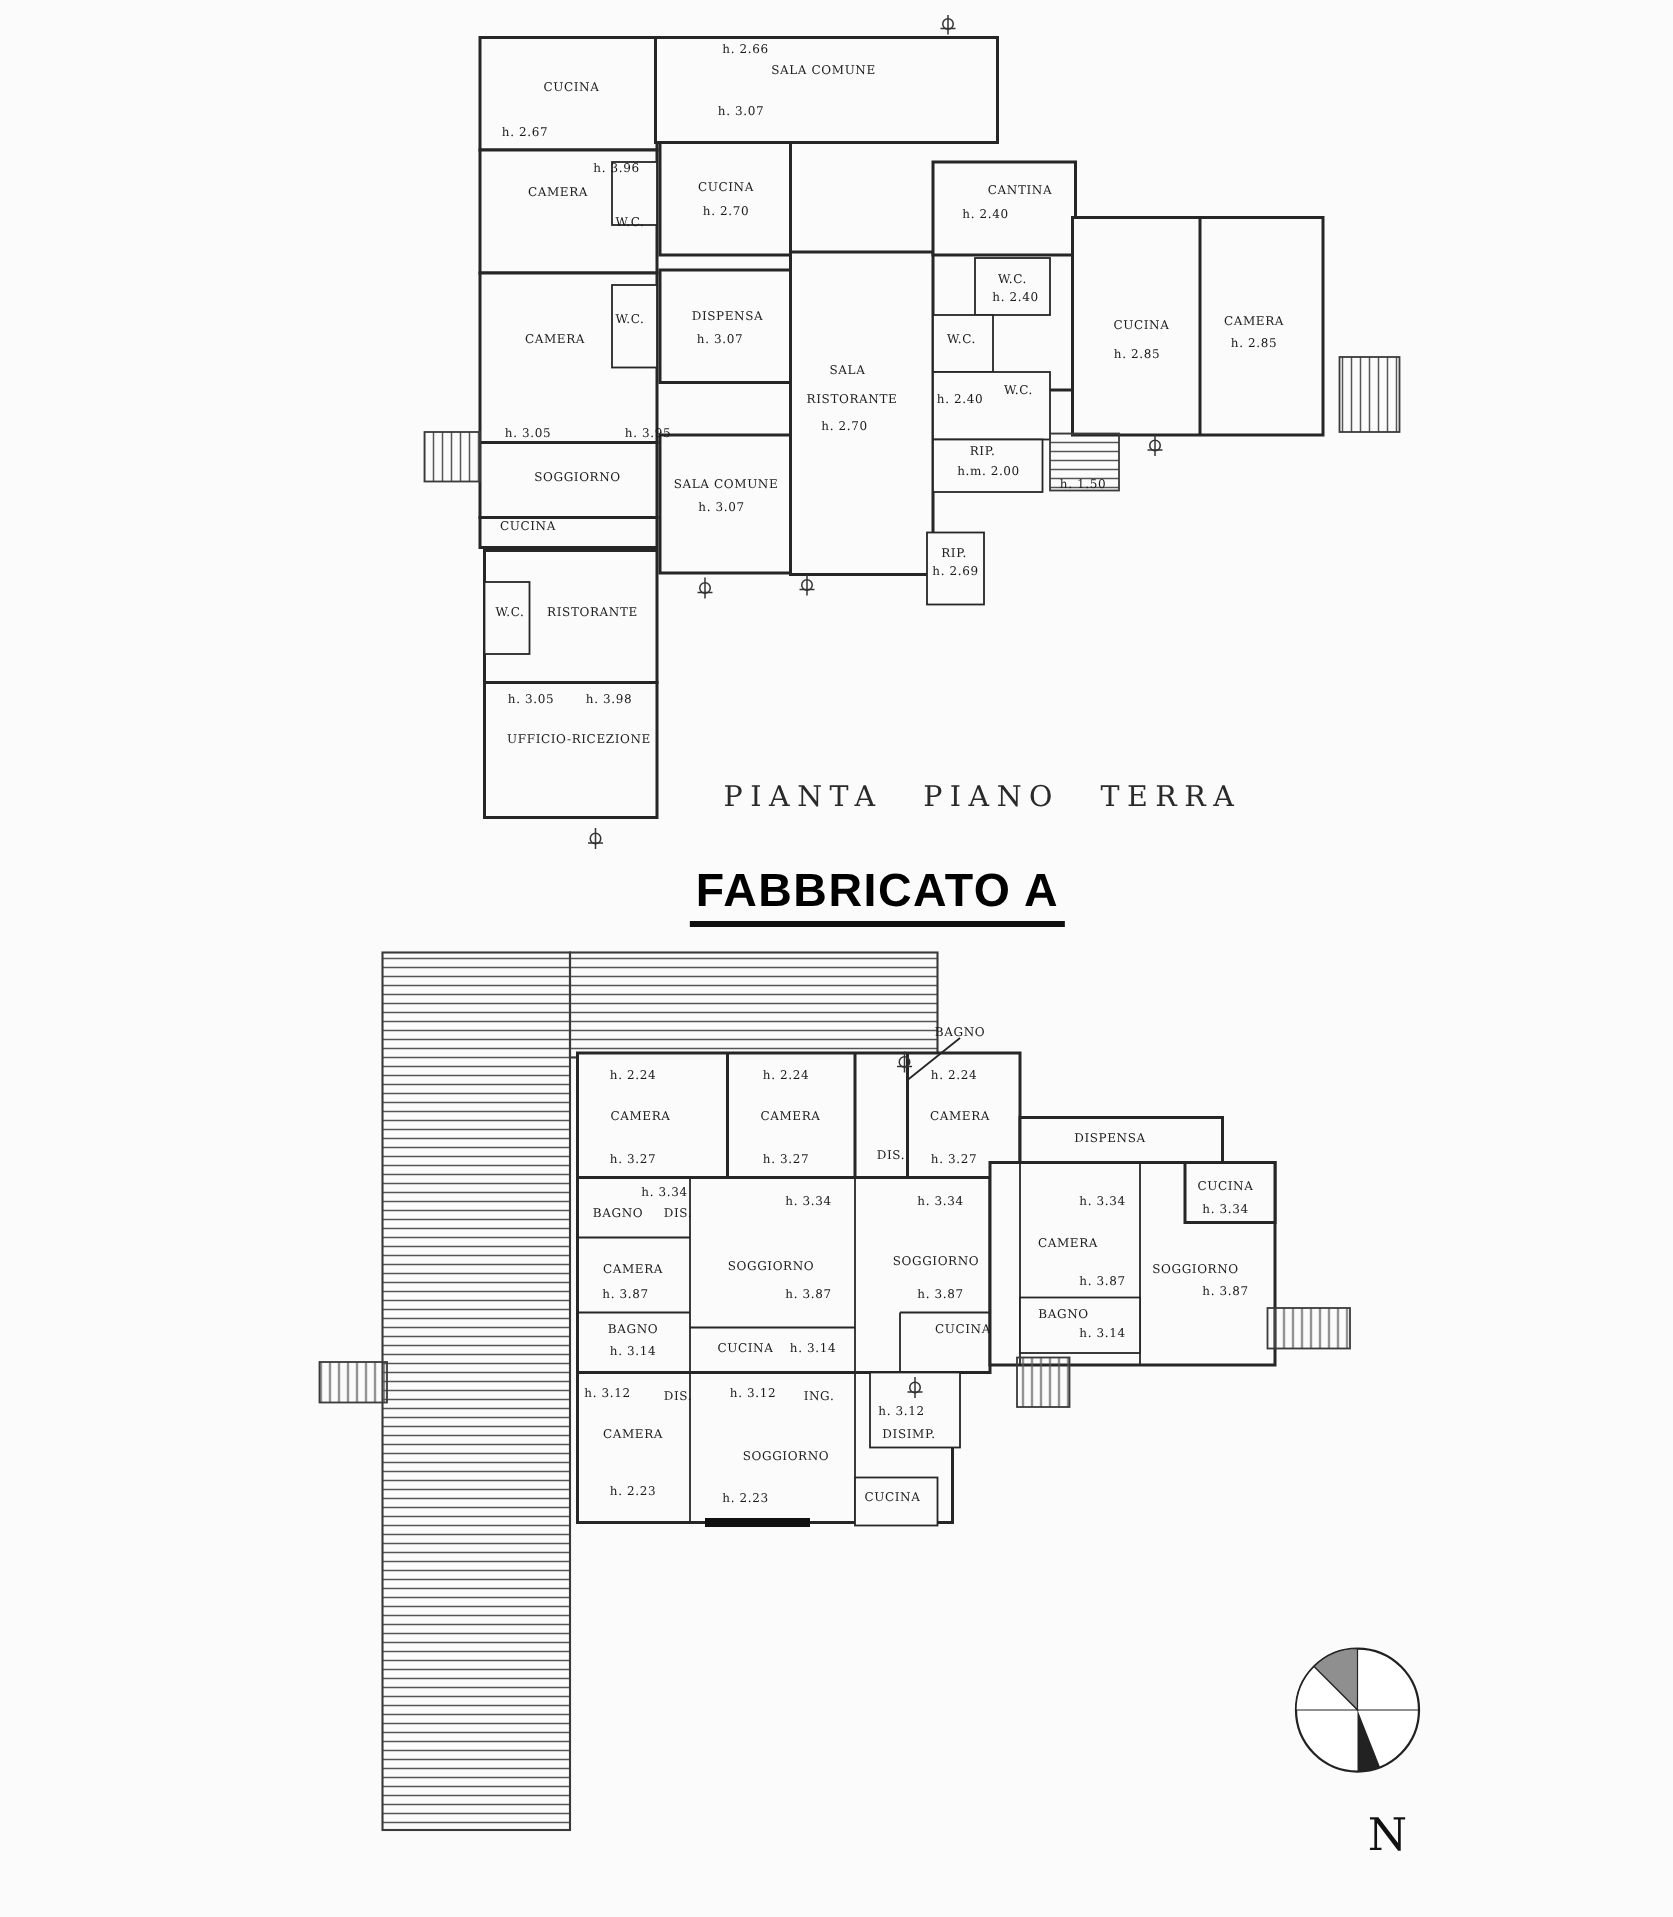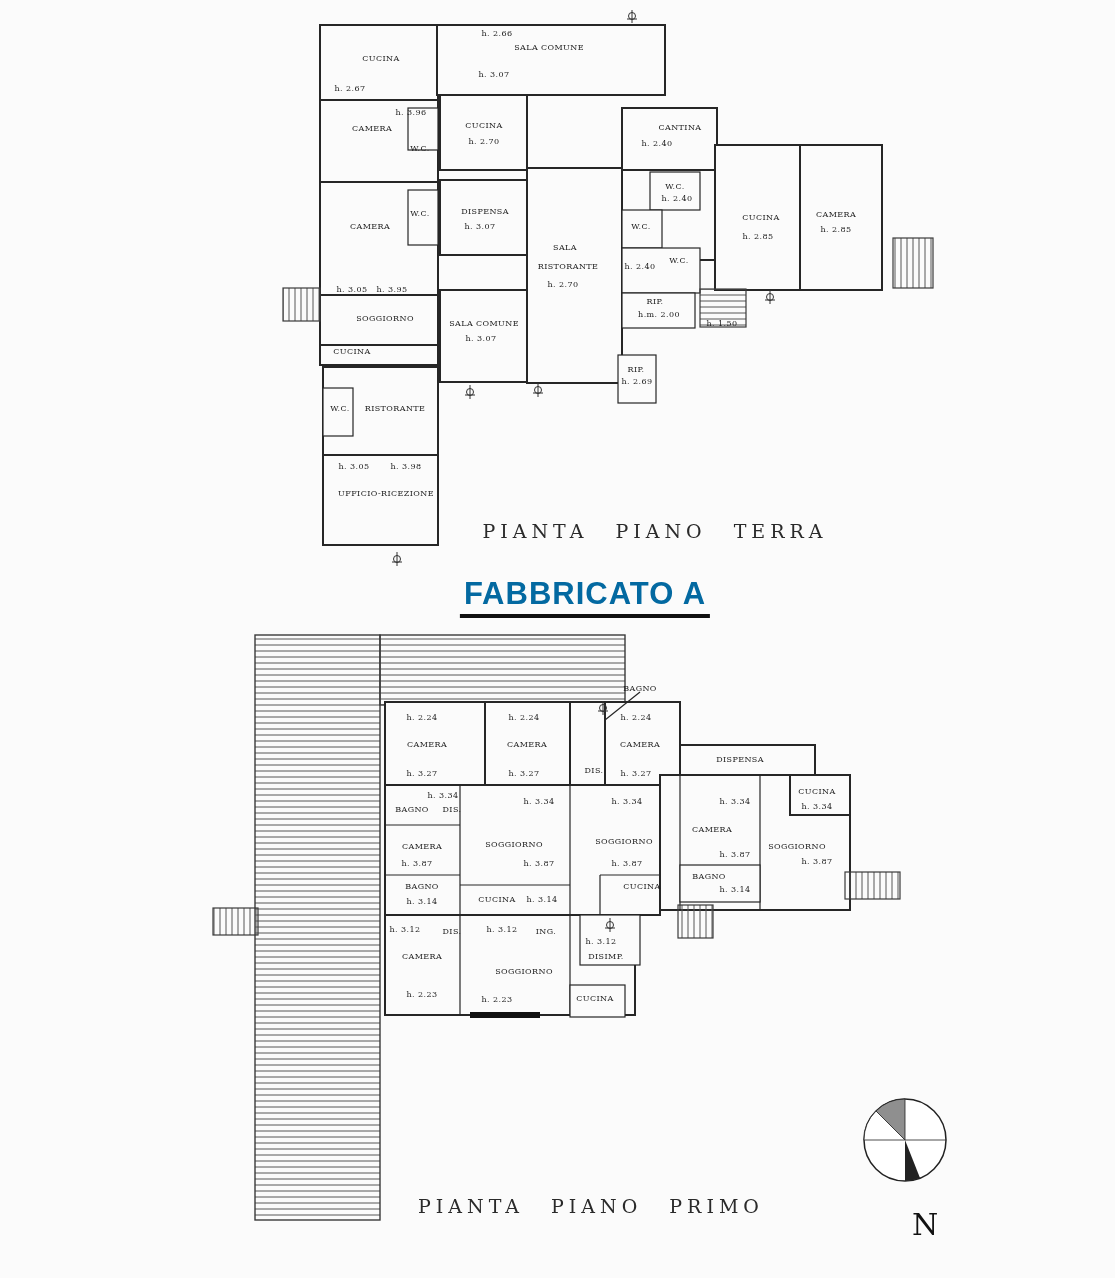--- a/index.html
+++ b/index.html
@@ -35,21 +35,21 @@
   }
   .caption-terra { left: 655px; top: 531px; }
   .caption-primo { left: 591px; top: 1206px; }
   .sheet-title {
     position: absolute;
     left: 585px; top: 597px;
     transform: translate(-50%, -50%);
     font-size: 31px;
     font-weight: bold;
     letter-spacing: 1px;
-    color: #0369a1;
+    color: #000000;
     border-bottom: 4px solid #101010;
     padding: 0 4px 2px 4px;
     white-space: nowrap;
     font-family: "Liberation Sans", sans-serif;
   }
   .north-label {
     position: absolute;
     left: 925px; top: 1224px;
     transform: translate(-50%, -50%);
     font-size: 30px;
@@ -167,21 +167,21 @@
       <div class="plan-label" style="left: 761px; top: 217px;">CUCINA</div>
       <div class="plan-label" style="left: 758px; top: 236px;">h. 2.85</div>
       <div class="plan-label" style="left: 836px; top: 214px;">CAMERA</div>
       <div class="plan-label" style="left: 836px; top: 229px;">h. 2.85</div>
       <div class="plan-label" style="left: 565px; top: 247px;">SALA</div>
       <div class="plan-label" style="left: 568px; top: 266px;">RISTORANTE</div>
       <div class="plan-label" style="left: 563px; top: 284px;">h. 2.70</div>
       <div class="plan-label" style="left: 640px; top: 266px;">h. 2.40</div>
       <div class="plan-label" style="left: 679px; top: 260px;">W.C.</div>
       <div class="plan-label" style="left: 352px; top: 289px;">h. 3.05</div>
-      <div class="plan-label" style="left: 380px; top: 289px; padding-left: 24px;">h. 3.95</div>
+      <div class="plan-label" style="left: 420px; top: 289px; padding-left: 24px;">h. 3.95</div>
       <div class="plan-label" style="left: 385px; top: 318px;">SOGGIORNO</div>
       <div class="plan-label" style="left: 484px; top: 323px;">SALA COMUNE</div>
       <div class="plan-label" style="left: 481px; top: 338px;">h. 3.07</div>
       <div class="plan-label" style="left: 655px; top: 301px;">RIP.</div>
       <div class="plan-label" style="left: 659px; top: 314px;">h.m. 2.00</div>
       <div class="plan-label" style="left: 722px; top: 323px;">h. 1.50</div>
       <div class="plan-label" style="left: 352px; top: 351px;">CUCINA</div>
       <div class="plan-label" style="left: 636px; top: 369px;">RIP.</div>
       <div class="plan-label" style="left: 637px; top: 381px;">h. 2.69</div>
       <div class="plan-label" style="left: 340px; top: 408px;">W.C.</div>
@@ -310,21 +310,20 @@
       <div class="plan-label" style="left: 546px; top: 931px;">ING.</div>
       <div class="plan-label" style="left: 601px; top: 941px;">h. 3.12</div>
       <div class="plan-label" style="left: 606px; top: 956px;">DISIMP.</div>
       <div class="plan-label" style="left: 422px; top: 956px;">CAMERA</div>
       <div class="plan-label" style="left: 524px; top: 971px;">SOGGIORNO</div>
       <div class="plan-label" style="left: 422px; top: 994px;">h. 2.23</div>
       <div class="plan-label" style="left: 497px; top: 999px;">h. 2.23</div>
       <div class="plan-label" style="left: 595px; top: 998px;">CUCINA</div>
     </div>
 
-  <div class="caption caption-primo">PIANTA PIANO PRIMO</div>
 
   <svg class="plan-svg" id="compass" style="left:858px; top:1093px;" width="95" height="95" viewBox="0 0 95 95">
     <circle cx="47" cy="47" r="41" fill="#ffffff" stroke="#222" stroke-width="1.5"></circle>
     <path d="M47,47 L47,6 A41,41 0 0 0 18,18 Z" fill="#8f8f8f" stroke="#222" stroke-width="0.8"></path>
     <path d="M47,47 L18,18 A41,41 0 0 0 6,47 Z" fill="#ffffff" stroke="#222" stroke-width="0.8"></path>
     <path d="M47,47 L47,88 A41,41 0 0 0 62,85 Z" fill="#222"></path>
     <line x1="47" y1="47" x2="88" y2="47" stroke="#222" stroke-width="0.8"></line>
   </svg>
   <div class="north-label">N</div>
 

